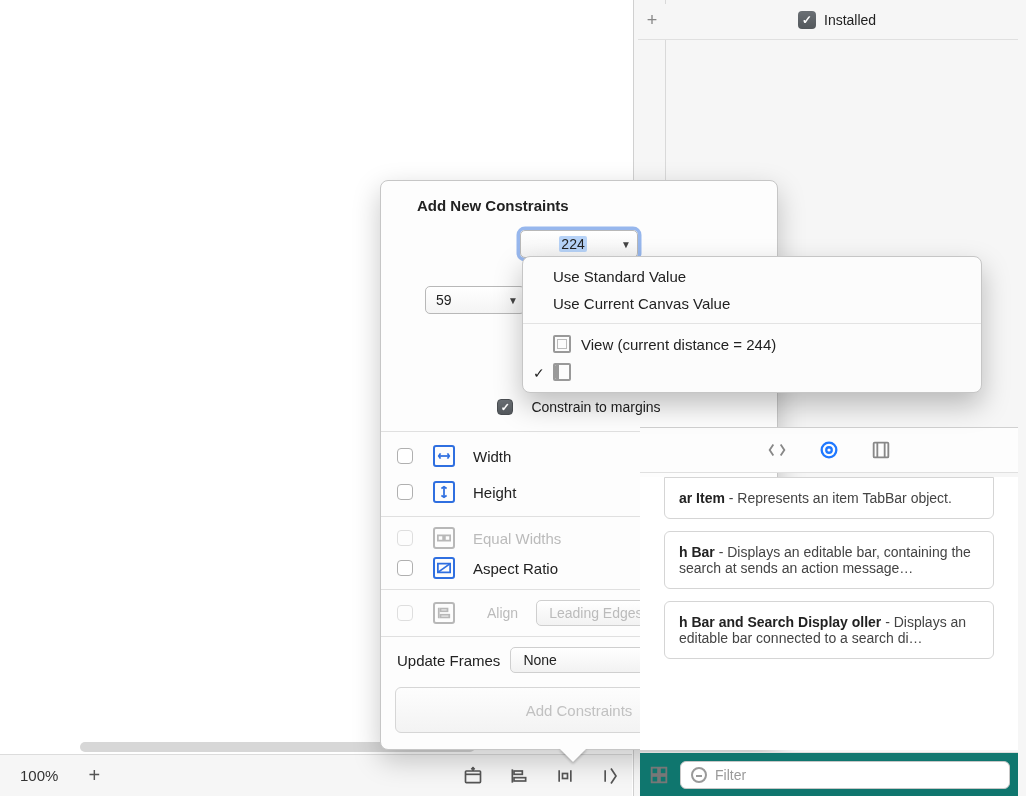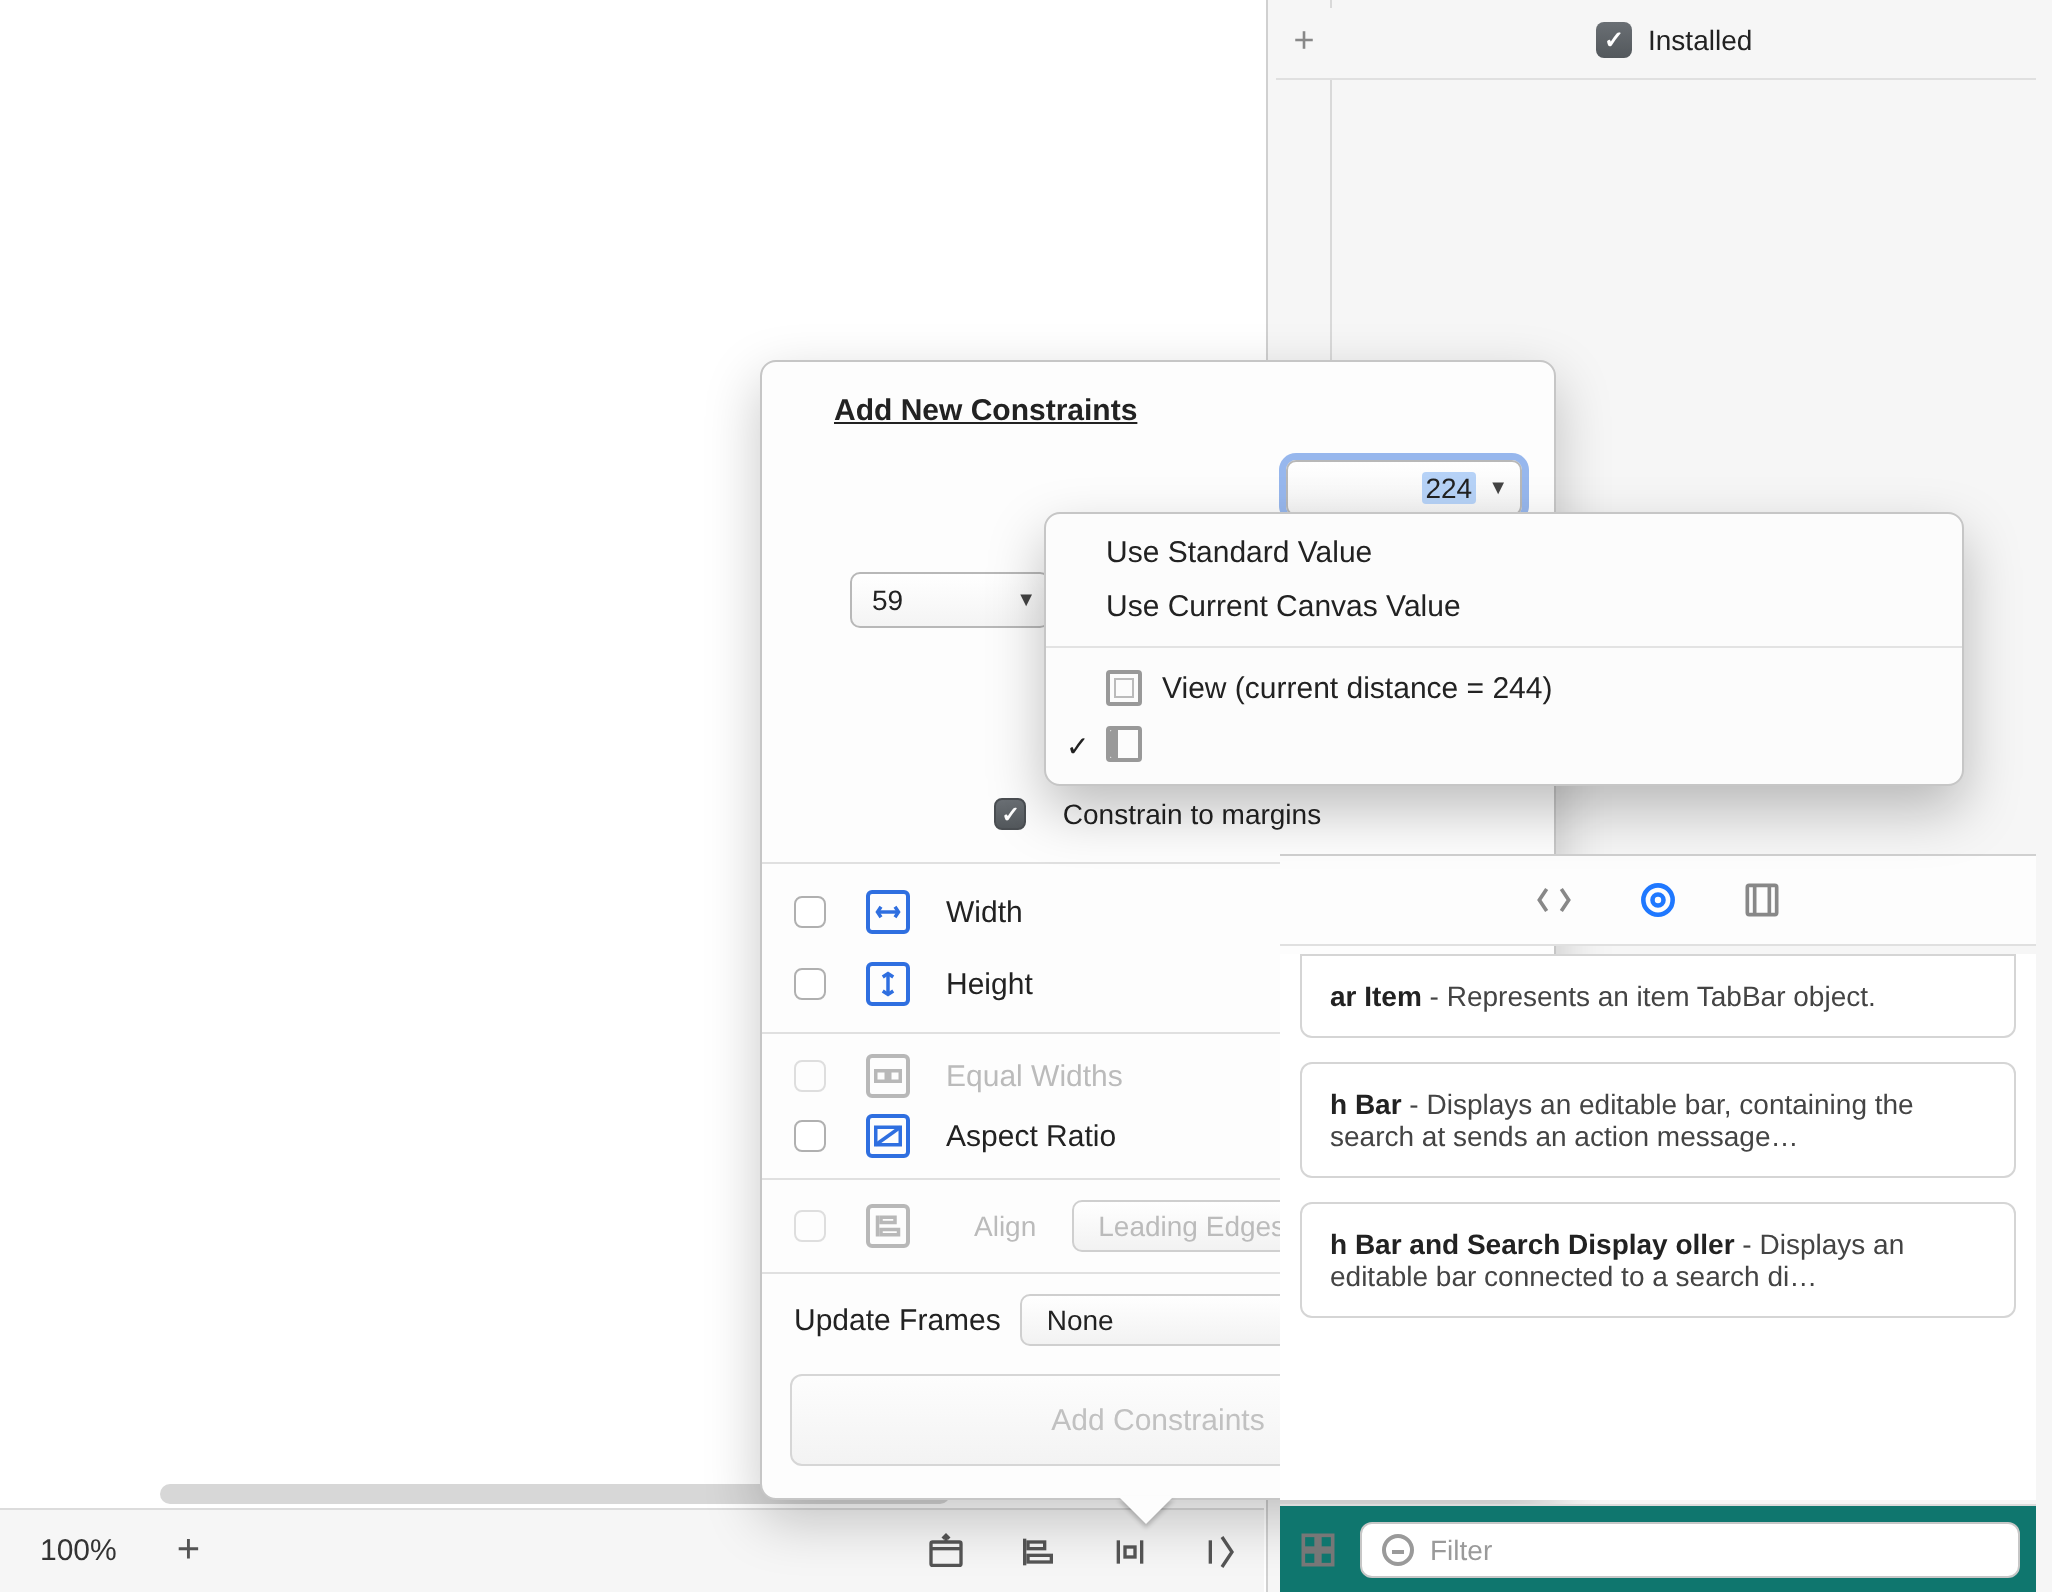--- a/index.html
+++ b/index.html
@@ -106,21 +106,21 @@
     left: 178px; bottom: -13px;
     width: 0; height: 0;
     border-left: 14px solid transparent;
     border-right: 14px solid transparent;
     border-top: 14px solid #fdfdfd;
     filter: drop-shadow(0 2px 1px rgba(0,0,0,.2));
   }
   .popover h4 {
     margin: 0;
     padding: 16px 18px 6px 36px;
-    font-size: 15px; font-weight: 700; text-decoration: underline;
+    font-size: 15px; font-weight: 700;
   }
   .section { padding: 6px 16px; }
   .divider { border-top: 1px solid #e0e0e0; margin: 6px 0; }
 
   .combo {
     display: inline-flex; align-items: center;
     height: 28px;
     border: 1px solid #b8b8b8;
     border-radius: 5px;
     background: linear-gradient(#ffffff,#f4f4f4);
@@ -242,21 +242,21 @@
   .inspector-tabs svg { width: 22px; height: 22px; }
 
   .library {
     position: absolute;
     left: 640px; top: 477px; right: 8px; bottom: 46px;
     background: #fff;
     overflow: hidden;
   }
   .lib-item {
     border: 1px solid #d5d5d5; border-radius: 6px;
-    margin: 12px 10px; padding: 12px 14px;
+    margin: 12px 24px; padding: 12px 14px;
     background: #fff;
   }
   .lib-item.clip-top { margin-top: 0; border-top-left-radius: 0; border-top-right-radius: 0; }
   .lib-item b { font-weight: 600; }
   .lib-item .desc { color: #444; }
 
   .right-footer {
     position: absolute;
     left: 640px; right: 8px; bottom: 0;
     height: 44px;
@@ -333,21 +333,21 @@
       <path d="M5 5v14"></path>
         <path d="M12 3l6 9-6 9"></path>
     </svg>
   </div>
 </div>
 
 <div class="popover">
   <div class="arrow"></div>
   <h4>Add New Constraints</h4>
 
-  <div class="section" style="text-align:right; padding-top:10px;">
+  <div class="section" style="text-align:center; padding-top:10px;">
     <div class="combo focused wide" style="width:118px">
       <span class="val"><span class="sel">224</span></span>
       <span class="caret">▼</span>
     </div>
   </div>
 
   <div class="section" style="padding-left:44px; margin-top:16px;">
     <div class="combo" style="width:100px">
       <span class="val">59</span>
       <span class="caret">▼</span>

